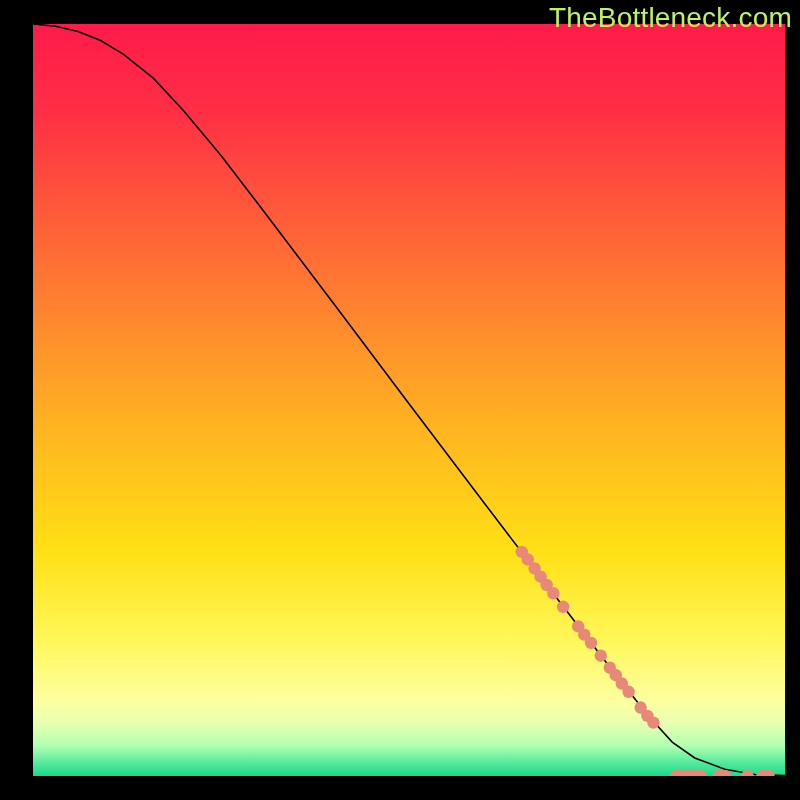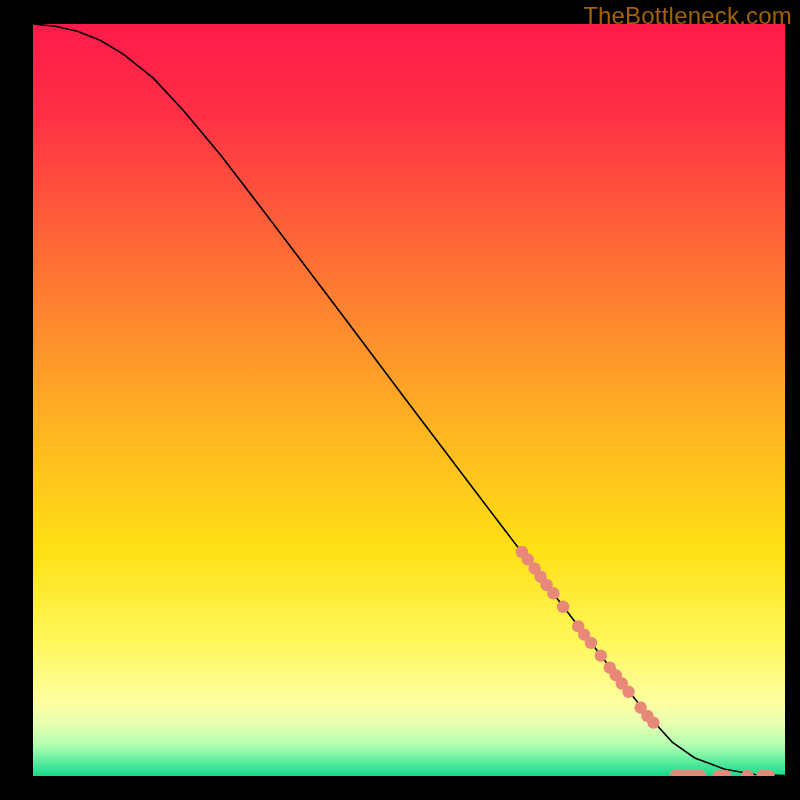--- a/index.html
+++ b/index.html
@@ -8,22 +8,22 @@
     height: 800px;
     background: #000;
     position: relative;
     font-family: Arial, sans-serif;
     overflow: hidden;
   }
   .attribution {
     position: absolute;
     top: 2px;
     right: 8px;
-    color: #a16207;
-    font-size: 24px;
+    color: #bef264;
+    font-size: 28px;
     font-weight: 500;
     letter-spacing: 0.2px;
     z-index: 10;
   }
   .plot-area {
     position: absolute;
     left: 33px;
     top: 24px;
     width: 752px;
     height: 752px;

